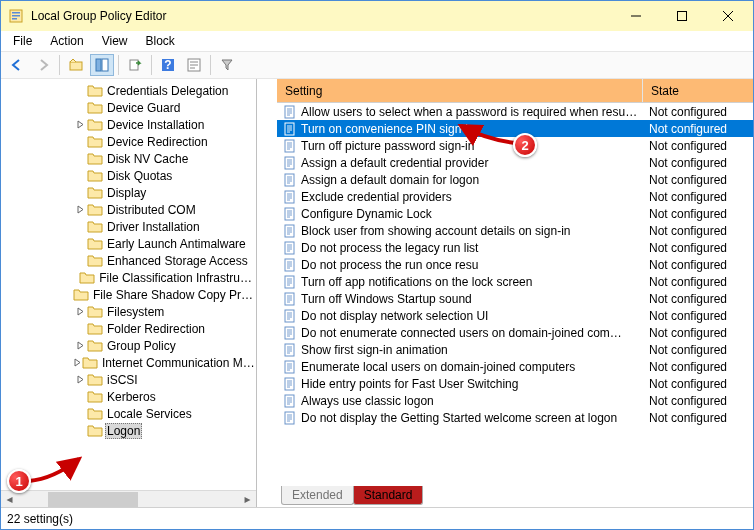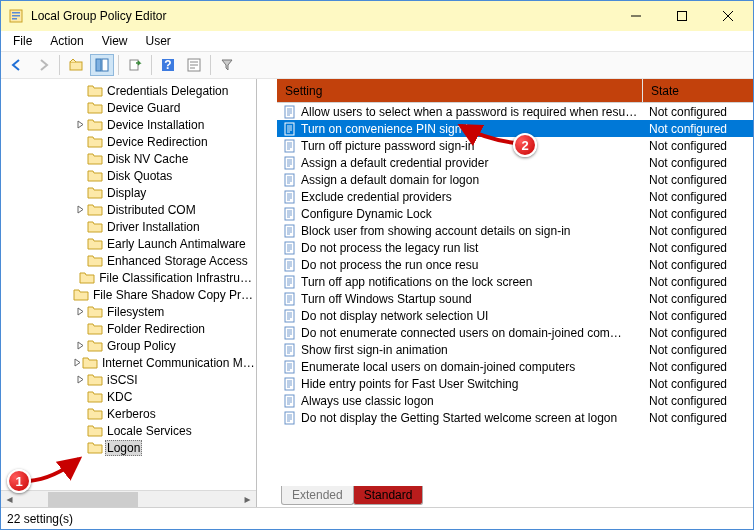--- a/index.html
+++ b/index.html
@@ -20,21 +20,21 @@
 .tree-item { display: flex; align-items: center; height: 17px; padding: 0 2px; white-space: nowrap; cursor: default; }
 .tree-item .expander { width: 14px; display: inline-flex; justify-content: center; color: #666; font-size: 10px; }
 .tree-item .folder { width: 16px; height: 14px; display: inline-flex; margin-right: 2px; }
 .tree-item .label { padding: 0 2px; }
 .tree-item.selected .label { background: #d9d9d9; border: 1px dotted #777; padding: 0 1px; }
 .tree-hscroll { height: 17px; background: #f0f0f0; display: flex; align-items: center; border-top: 1px solid #dadada; }
 .tree-hscroll .arrow { width: 17px; height: 17px; display:flex; align-items:center; justify-content:center; color:#666; }
 .tree-hscroll .track { flex:1; background:#f0f0f0; position:relative; height:17px; }
 .tree-hscroll .thumb { position:absolute; left:30px; width:90px; height:15px; top:1px; background:#cdcdcd; }
 .list-pane { flex: 1; display: flex; flex-direction: column; overflow: hidden; }
-.list-header { height: 24px; display: flex; border-bottom: 1px solid #d0d0d0; background: #c2410c; }
+.list-header { height: 24px; display: flex; border-bottom: 1px solid #d0d0d0; background: #fdba74; }
 .col { padding: 4px 8px; border-right: 1px solid #e4e4e4; display:flex; align-items:center; }
 .col.setting { flex: 1; }
 .col.state { width: 110px; border-right:none; }
 .list-body { flex: 1; overflow-y: auto; overflow-x: hidden; }
 .row { display: flex; height: 17px; align-items: center; cursor: default; }
 .row .cell-setting { flex: 1; display: flex; align-items: center; padding-left: 6px; white-space: nowrap; overflow: hidden; }
 .row .cell-state { width: 110px; padding-left: 6px; white-space: nowrap; }
 .row.selected { background: #0078d7; color: #fff; }
 .row.selected .doc-icon rect { stroke: #fff; }
 .row.selected .doc-icon path { stroke: #fff; }
@@ -81,21 +81,21 @@
           <line x1="10" y1="0" x2="0" y2="10" stroke="#000"></line>
         </svg>
       </div>
   </div>
 </div>
 
 <div class="menubar">
   <span>File</span>
   <span>Action</span>
   <span>View</span>
-  <span>User</span>
+  <span>Block</span>
 </div>
 
 <div class="toolbar">
   <div class="tbtn">
       <svg width="14" height="14">
         <path d="M9 2 L3 7 L9 12" fill="none" stroke="#1e6fd6" stroke-width="2"></path>
       </svg>
     </div>
   <div class="tbtn">
       <svg width="14" height="14">
@@ -326,29 +326,20 @@
             <svg width="9" height="9">
               <path d="M2 1 L7 4.5 L2 8 Z" fill="none" stroke="#666"></path>
             </svg>
           </span>
           <span class="folder">
             <svg viewBox="0 0 16 14">
               <path d="M1 3 L1 12 L15 12 L15 4 L7 4 L6 2 L1 2 Z" fill="#fde9a9" stroke="#c9a227"></path>
             </svg>
           </span>
           <span class="label">iSCSI</span>
-        </div>
-        <div class="tree-item">
-          <span class="expander"></span>
-          <span class="folder">
-            <svg viewBox="0 0 16 14">
-              <path d="M1 3 L1 12 L15 12 L15 4 L7 4 L6 2 L1 2 Z" fill="#fde9a9" stroke="#c9a227"></path>
-            </svg>
-          </span>
-          <span class="label">KDC</span>
         </div>
         <div class="tree-item">
           <span class="expander"></span>
           <span class="folder">
             <svg viewBox="0 0 16 14">
               <path d="M1 3 L1 12 L15 12 L15 4 L7 4 L6 2 L1 2 Z" fill="#fde9a9" stroke="#c9a227"></path>
             </svg>
           </span>
           <span class="label">Kerberos</span>
         </div>

